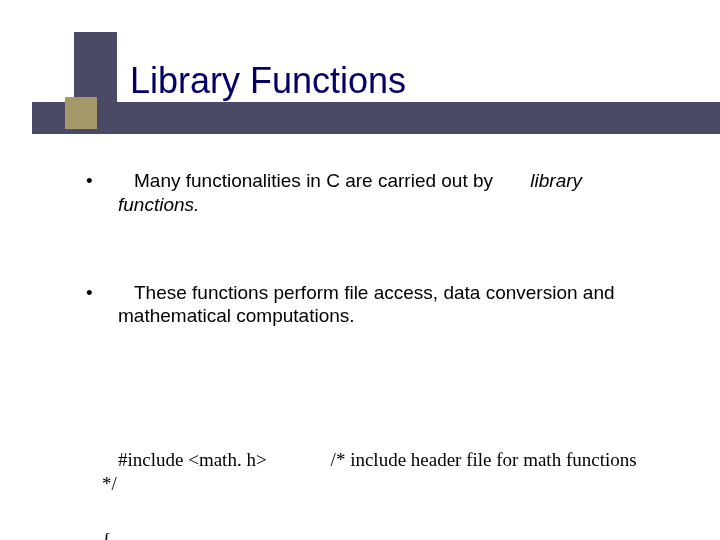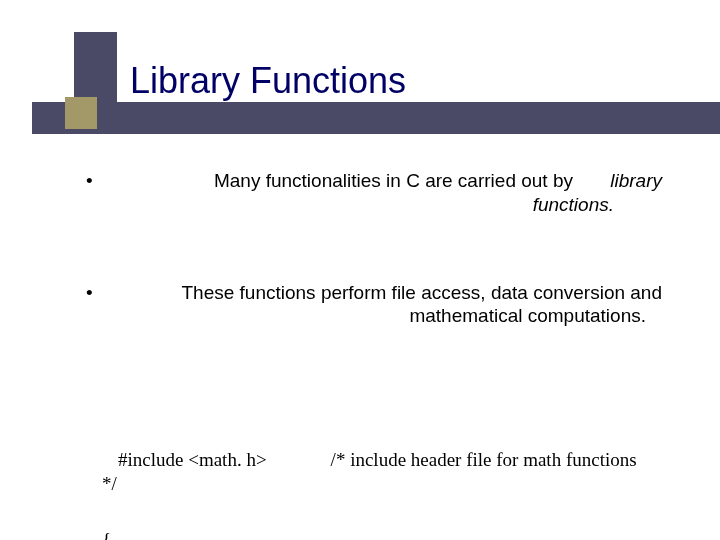--- a/index.html
+++ b/index.html
@@ -55,21 +55,21 @@
       color: #000;
     }
     .bullet-row {
       display: flex;
       margin-bottom: 0;
     }
     .bullet-dot {
       width: 18px;
       flex-shrink: 0;
     }
-    .bullet-text { flex: 1; text-align: right; }
+    .bullet-text { flex: 1; }
     .italic { font-style: italic; }
     .code-block {
       margin-top: 26px;
       display: flex;
       font-family: Liberation Serif, serif;
     }
     .code-indent {
       padding-left: 22px;
     }
     .comment-gap { display: inline-block; width: 14px; }

